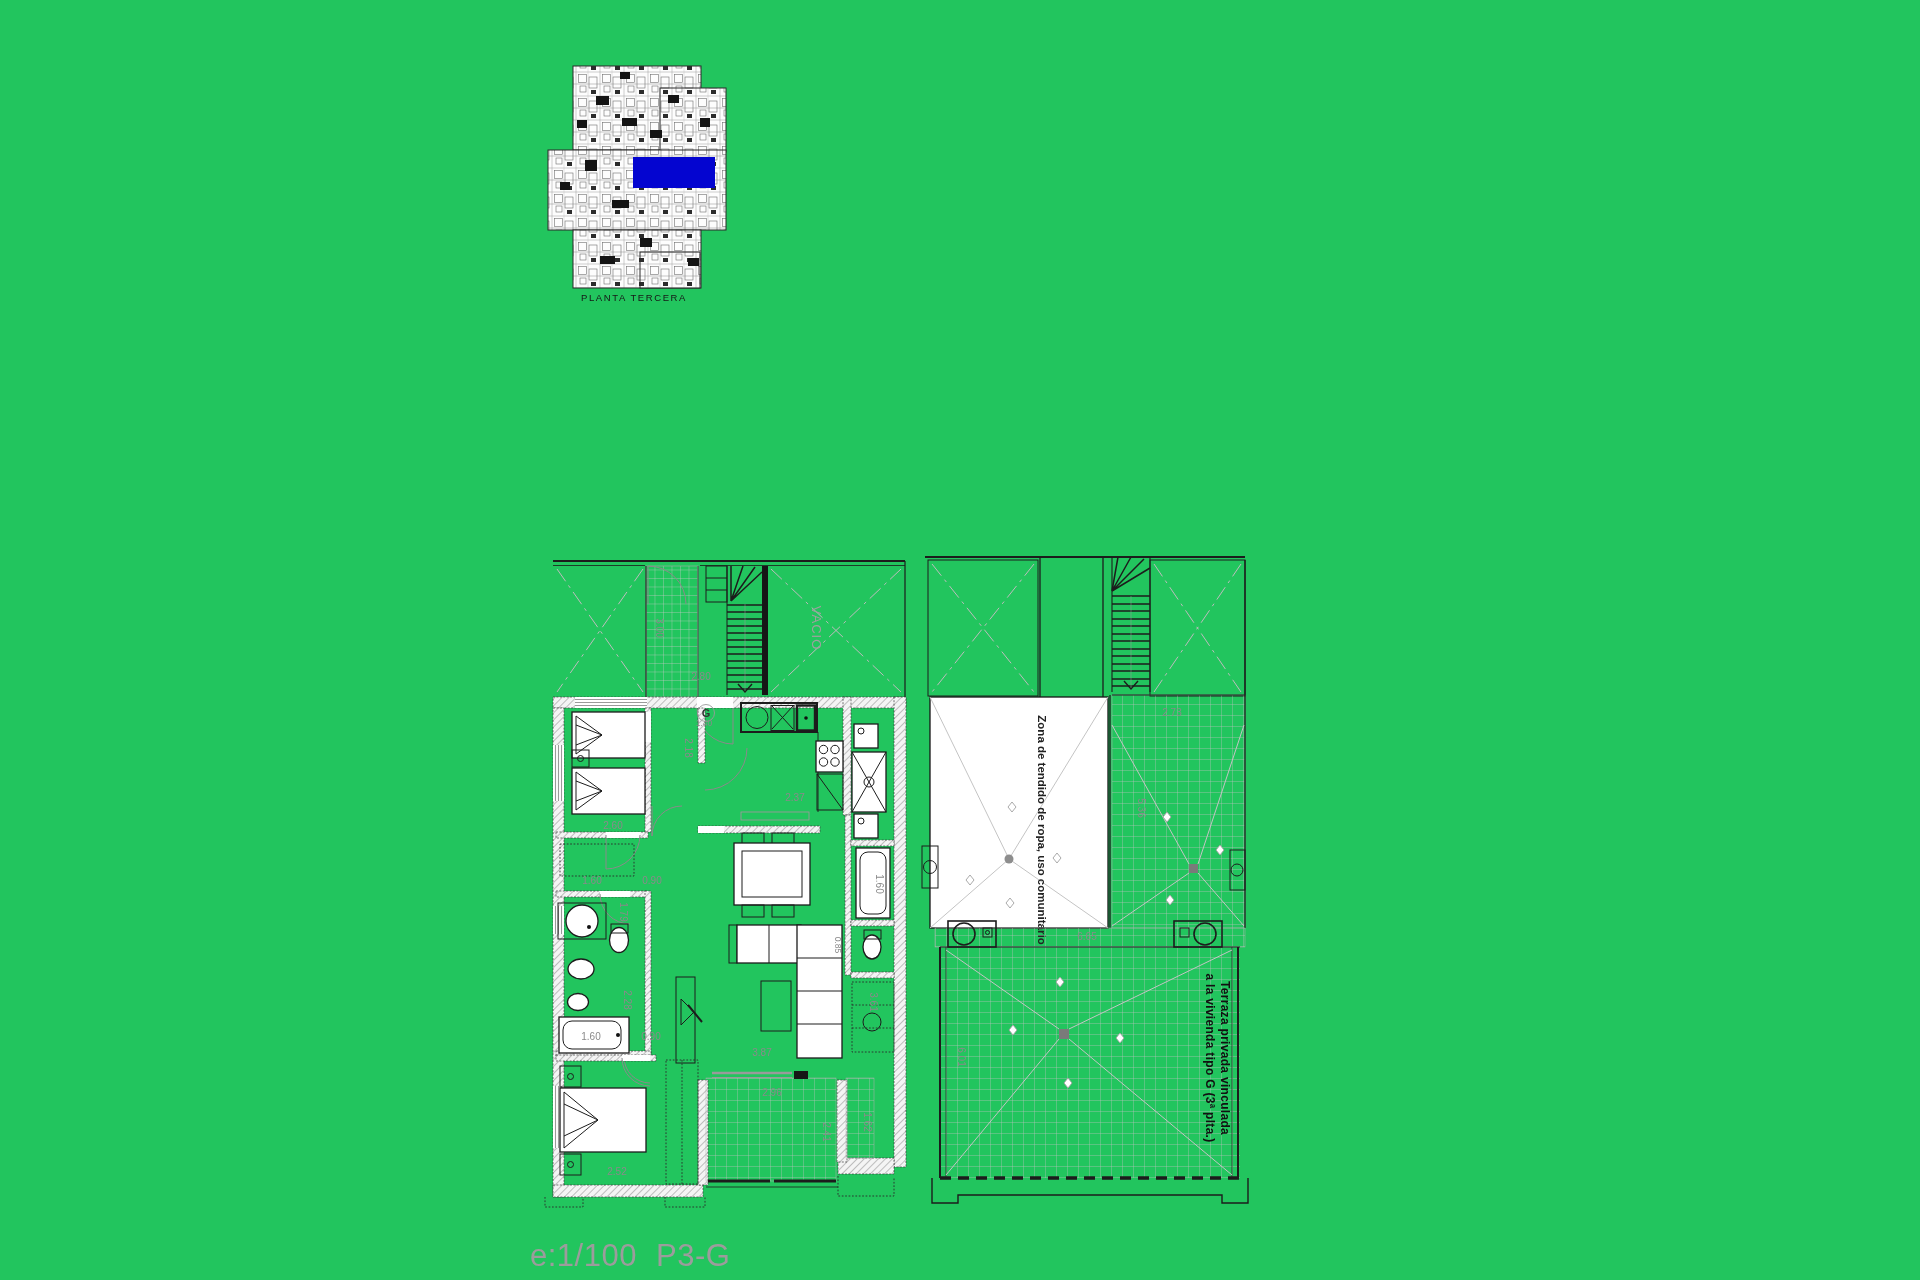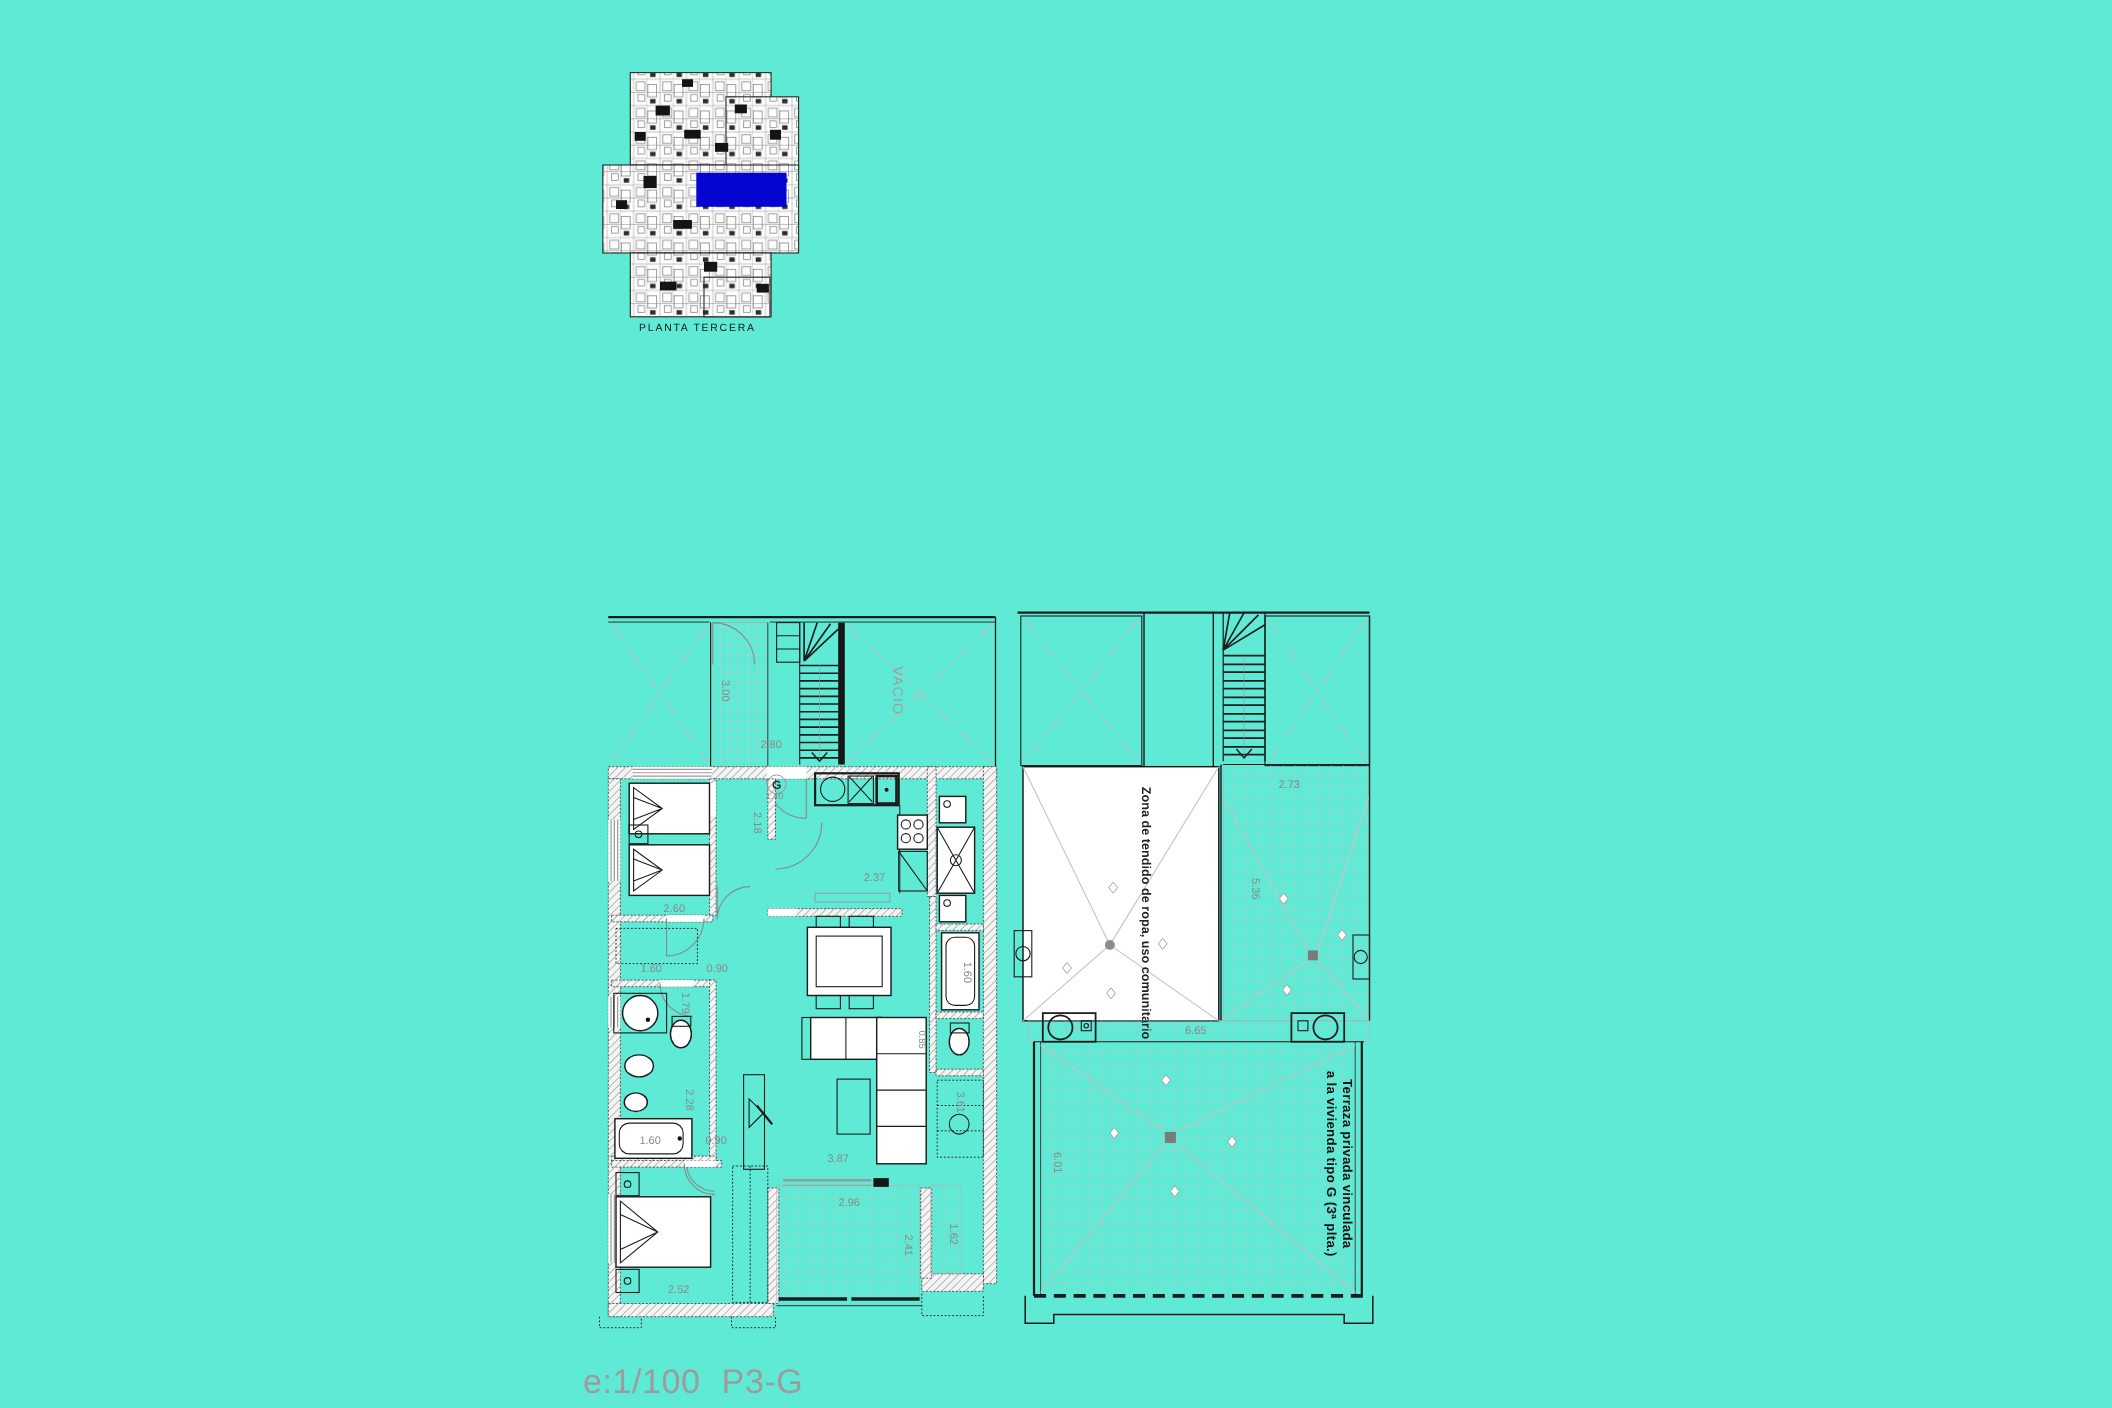--- a/index.html
+++ b/index.html
@@ -1,16 +1,16 @@
 <!DOCTYPE html>
 <html><head>
 <meta charset="utf-8">
 <style>
   html,body{margin:0;padding:0;background:#fff;}
-  .page{position:relative;width:1920px;height:1280px;background:#5eead4;overflow:hidden;
+  .page{position:relative;width:1920px;height:1280px;background:#22c55e;overflow:hidden;
         font-family:"Liberation Sans",sans-serif;}
   svg{position:absolute;left:0;top:0;}
   .ink{stroke:#1c1c1c;fill:none;}
   .wall{fill:url(#hatch);stroke:#3a3a3a;stroke-width:0.7;stroke-dasharray:2 1.4;}
   .dashdot{stroke:#bdbdbd;stroke-width:1;fill:none;stroke-dasharray:15 5 3 5;}
   .hip{stroke:#c4c4c4;stroke-width:1;fill:none;}
   .furn{stroke:#1c1c1c;fill:#ffffff;stroke-width:1.3;}
   .furnthin{stroke:#1c1c1c;fill:none;stroke-width:1;}
   .door{stroke:#8a8a8a;fill:none;stroke-width:1;}
   .win{stroke:#9a9a9a;stroke-width:1.1;}

